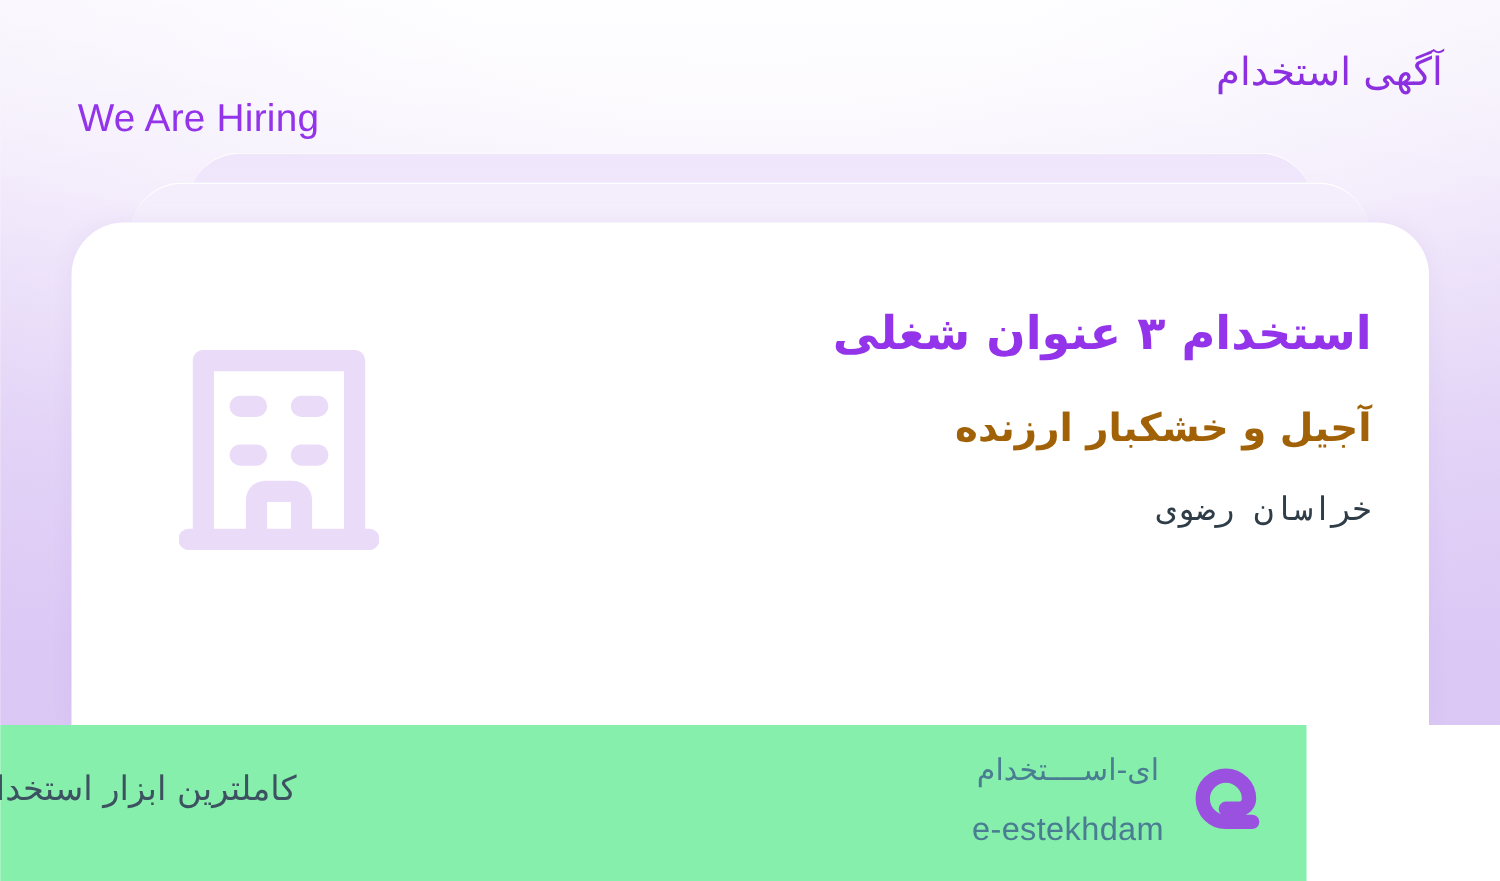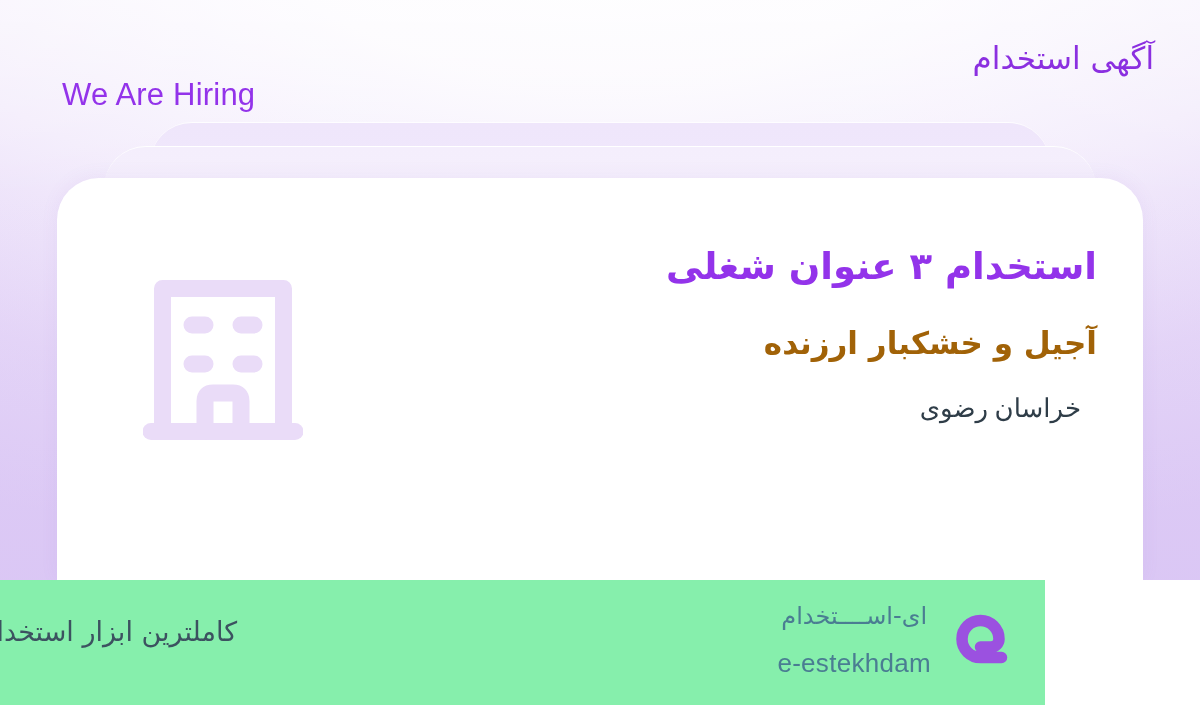--- a/index.html
+++ b/index.html
@@ -153,26 +153,26 @@
   .company-name {
     font-family: "DejaVu Sans", "Liberation Sans", sans-serif;
     font-size: 31px;
     font-weight: 700;
     line-height: 1.4;
     color: #a16207;
     margin: 0 0 26px 0;
     white-space: nowrap;
   }
   .location {
-    font-family: Liberation Serif, serif;
+    font-family: Liberation Mono, monospace;
     font-size: 26px;
     font-weight: 400;
     line-height: 1.4;
     color: #2f3d48;
-    margin: 16px;
+    margin: 0;
     white-space: nowrap;
   }
 
   
   .footer {
     position: absolute;
     left: 0;
     top: 580px;
     width: 1045px;
     height: 125px;

